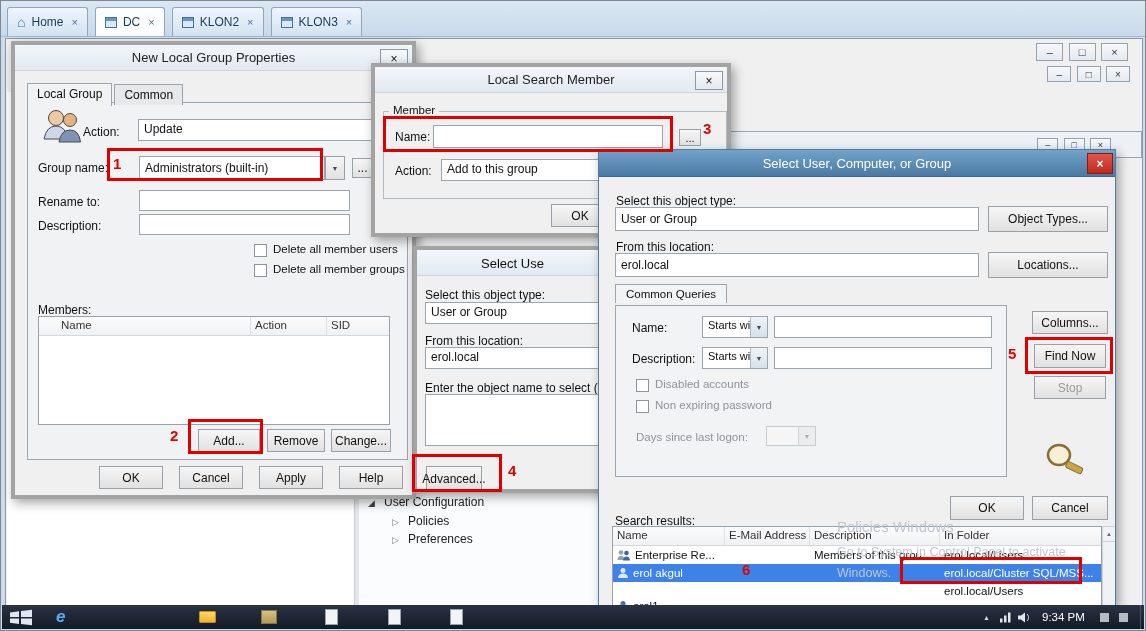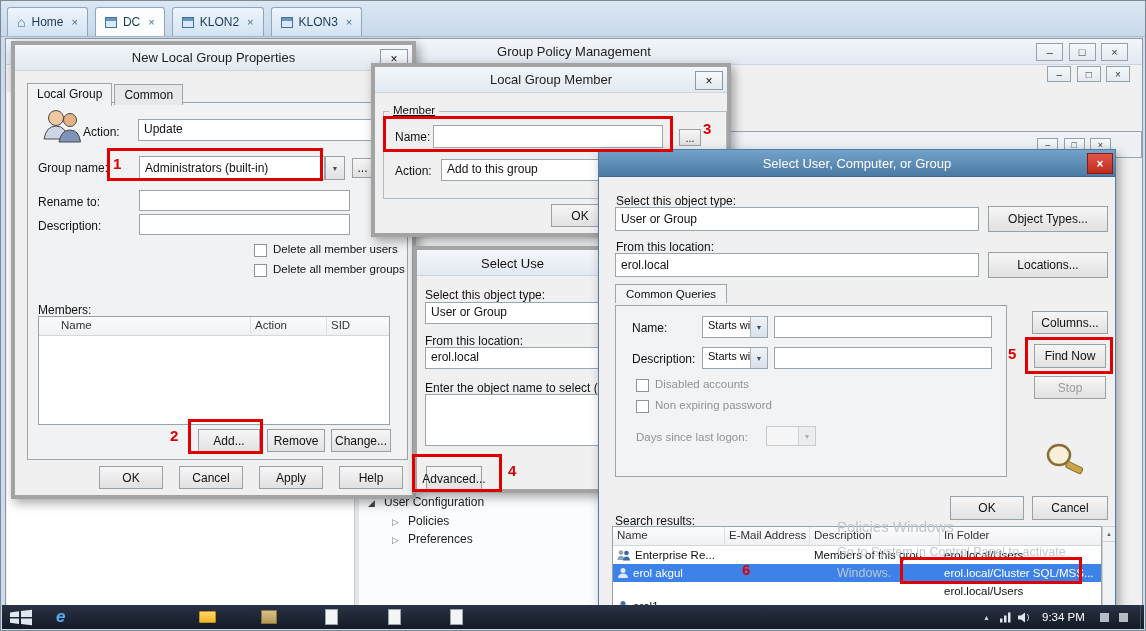--- a/index.html
+++ b/index.html
@@ -17,21 +17,21 @@
 .carrow{width:17px;border-left:1px solid #b0b8c0;background:linear-gradient(#f0f4f8,#d7e0e9);display:flex;align-items:center;justify-content:center;font-size:7px;color:#39505f;}
 .carrow.dis{color:#aab0b6;background:#ececec;border-left-color:#d0d4d8;}
 .cb{position:absolute;width:13px;height:13px;background:#fff;border:1px solid #8b959d;}
 .dlg{position:absolute;background:#f0f0f0;border:4px solid #a3a3a3;box-shadow:3px 4px 10px rgba(0,0,0,.35);}
 .dtitle{position:absolute;left:0;top:0;right:0;height:26px;background:linear-gradient(#f3f6fa,#e2e9f1);border-bottom:1px solid #ccd5dd;display:flex;align-items:center;justify-content:center;font-size:13px;color:#222;}
 .dtitle.blue{height:27px;background:linear-gradient(#73a2c9,#4a7aa3);color:#fff;border-bottom:1px solid #3e688c;font-size:13px;}
 .xbtn{position:absolute;width:28px;height:19px;display:flex;align-items:center;justify-content:center;border:1px solid #8e99a4;background:linear-gradient(#f7f9fb,#e3e9ef);font-size:12px;}
 .xbtn.red{background:linear-gradient(#e2574a,#bd2a1c);border:1px solid #8a190e;color:#fff;font-weight:bold;}
 .wbtn{display:inline-flex;align-items:center;justify-content:center;border:1px solid #95a1ad;background:linear-gradient(#f6f8fa,#e4eaf0);font-size:11px;width:27px;height:18px;margin-left:2px;color:#333;}
 .gbox{position:absolute;border:1px solid #b2bcc4;}
-.glegend{position:absolute;background:#f0f0f0;padding:0 4px;font-size:11.5px;text-decoration:underline;}
+.glegend{position:absolute;background:#f0f0f0;padding:0 4px;font-size:11.5px;}
 .ptab{position:absolute;display:flex;align-items:flex-end;z-index:2;}
 .ptab .t{border:1px solid #9aa5ae;padding:3px 9px;font-size:12px;background:#e6e8ea;margin-right:2px;border-bottom:none;}
 .ptab .t.on{background:#f1f2f3;padding-bottom:5px;margin-bottom:-1px;}
 .tabp{position:absolute;border:1px solid #9aa5ae;background:#f0f0f0;}
 .redbox{position:absolute;border:3px solid #e10000;z-index:62;}
 .annum{position:absolute;color:#e10000;font-weight:bold;font-size:15px;z-index:63;}
 .thead{display:flex;background:linear-gradient(#fcfcfd,#f0f1f3);border-bottom:1px solid #d4d8dc;}
 .thead .hc{padding:2px 4px;font-size:11.5px;color:#333;border-right:1px solid #dcdfe3;overflow:hidden;white-space:nowrap;height:18px;}
 .trow{display:flex;align-items:center;font-size:11.5px;height:18px;background:#fff;}
 .trow .c{padding:0 4px;overflow:hidden;white-space:nowrap;display:flex;align-items:center;gap:4px;height:18px;}
@@ -76,23 +76,20 @@
       <span class="tclose">×</span>
     </div>
     <div class="tab">
       <span class="tabico"></span>
       <span>KLON3</span>
       <span class="tclose">×</span>
     </div>
   </div>
 
   <div class="abs" style="left:4px;top:37px;width:1138px;height:570px;background:#f0f0f0;border:1px solid #8c9aa8;z-index:1;">
-    <div class="dtitle">
-      <span>Group Policy Management</span>
-    </div>
     <div class="abs" style="right:14px;top:4px;">
       <span class="wbtn">–</span>
       <span class="wbtn">□</span>
       <span class="wbtn">×</span>
     </div>
     <div class="abs" style="right:12px;top:27px;">
       <span class="wbtn" style="width:24px;height:16px;font-size:10px;">–</span>
       <span class="wbtn" style="width:24px;height:16px;font-size:10px;">□</span>
       <span class="wbtn" style="width:24px;height:16px;font-size:10px;">×</span>
     </div>
@@ -181,21 +178,21 @@
     <div class="btn" style="left:316px;top:384px;width:60px;height:23px;">Change...</div>
 
     <div class="btn" style="left:84px;top:421px;width:64px;height:23px;">OK</div>
     <div class="btn" style="left:164px;top:421px;width:64px;height:23px;">Cancel</div>
     <div class="btn" style="left:244px;top:421px;width:64px;height:23px;">Apply</div>
     <div class="btn" style="left:324px;top:421px;width:64px;height:23px;">Help</div>
   </div>
 
   <div class="dlg" style="left:370px;top:62px;width:360px;height:174px;z-index:20;">
     <div class="dtitle">
-      <span>Local Group Member</span>
+      <span>Local Search Member</span>
     </div>
     <span class="xbtn" style="right:4px;top:4px;">×</span>
 
     <div class="gbox" style="left:8px;top:44px;width:344px;height:88px;"></div>
     <span class="glegend" style="left:14px;top:37px;">Member</span>
 
     <span class="lb" style="left:20px;top:63px;">Name:</span>
     <div class="field" style="left:58px;top:58px;width:230px;height:23px;"><span></span></div>
     <div class="btn" style="left:304px;top:62px;width:22px;height:17px;font-size:11px;">...</div>
 

